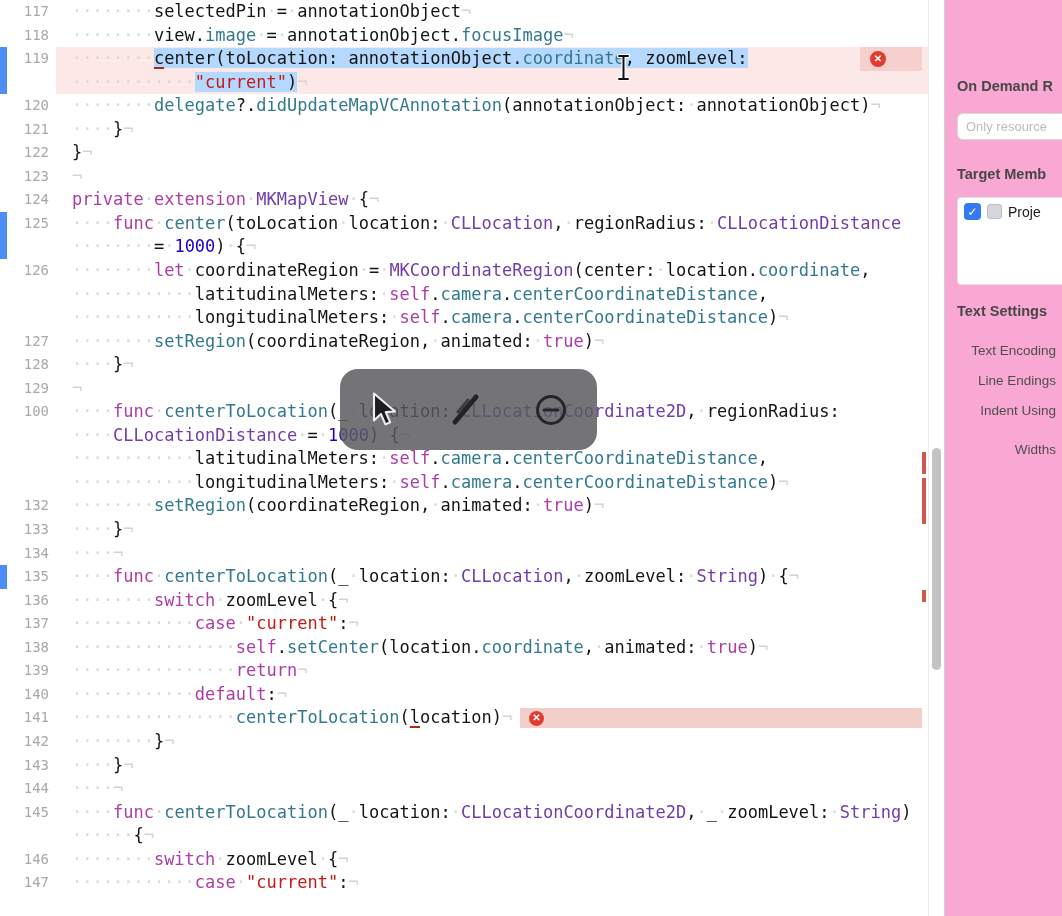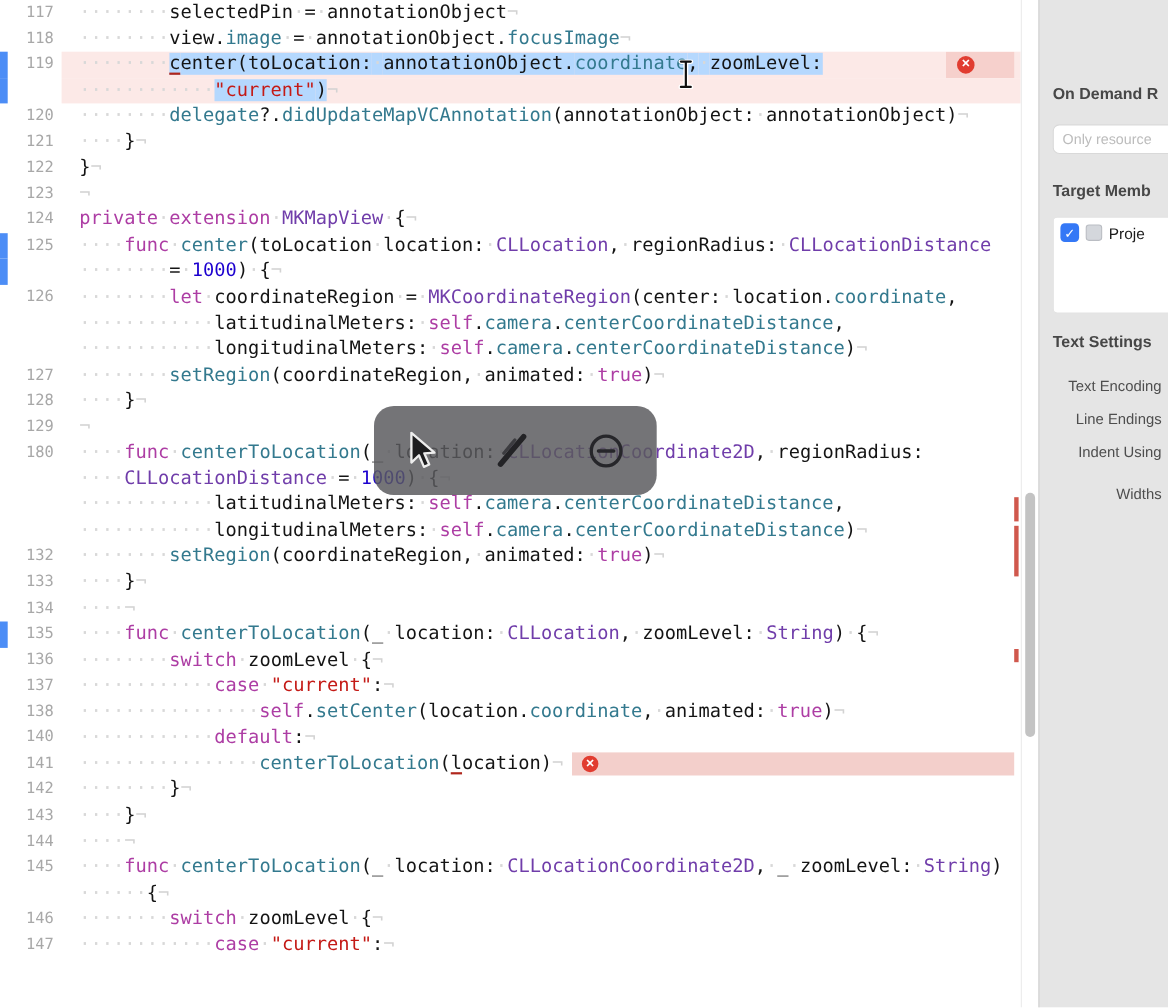--- a/index.html
+++ b/index.html
@@ -45,21 +45,21 @@
   .vcmark { position:absolute; right:2px; width:4px; background:#d0584d; }
 
   
   .scrollstrip { flex:none; width:16px; position:relative; background:#fff;
                  border-left:1px solid #ececec; }
   .thumb { position:absolute; left:3px; width:9px; top:448px; height:222px;
            background:#c3c3c3; border-radius:5px; }
 
   
   .inspector { flex:none; width:118px; position:relative; overflow:hidden;
-               background:#e5e5e5; border-left:1px solid #d1d1d1;
+               background:#f9a8d4; border-left:1px solid #d1d1d1;
                font-family:"Liberation Sans", sans-serif; }
   .insp-h { position:absolute; left:12px; font-size:14.5px; font-weight:700;
             color:#474747; white-space:nowrap; }
   .insp-input { position:absolute; left:12px; top:113px; width:130px; height:27px;
                 background:#fff; border:1px solid #d9d9d9; border-radius:6px;
                 padding:0 8px; font-size:13px; color:#444;
                 font-family:"Liberation Sans", sans-serif; }
   .insp-input::placeholder { color:#bcbcbc; }
   .member-box { position:absolute; left:12px; top:197px; width:130px; height:88px;
                 background:#fff; border:1px solid #e3e3e3; border-radius:4px; }
@@ -152,21 +152,21 @@
       </div>
       <div class="row">
         <span class="ln">128</span>
         <span class="codeline"><span class="ws">····</span><span class="p">}</span><span class="nl">¬</span></span>
       </div>
       <div class="row">
         <span class="ln">129</span>
         <span class="codeline"><span class="nl">¬</span></span>
       </div>
       <div class="row">
-        <span class="ln">180</span>
+        <span class="ln">100</span>
         <span class="codeline"><span class="ws">····</span><span class="k">func</span><span class="ws">·</span><span class="f">centerToLocation</span><span class="p">(_</span><span class="ws">·</span><span class="p">location:</span><span class="ws">·</span><span class="t">CLLocationCoordinate2D</span><span class="p">,</span><span class="ws">·</span><span class="p">regionRadius:</span></span>
       </div>
       <div class="row">
         <span class="ln"></span>
         <span class="codeline"><span class="ws">····</span><span class="t">CLLocationDistance</span><span class="ws">·</span><span class="p">=</span><span class="ws">·</span><span class="num">1000</span><span class="p">)</span><span class="ws">·</span><span class="p">{</span><span class="nl">¬</span></span>
       </div>
       <div class="row">
         <span class="ln"></span>
         <span class="codeline"><span class="ws">············</span><span class="p">latitudinalMeters:</span><span class="ws">·</span><span class="k">self</span><span class="p">.</span><span class="f">camera</span><span class="p">.</span><span class="f">centerCoordinateDistance</span><span class="p">,</span></span>
       </div>
@@ -195,20 +195,24 @@
         <span class="ln">136</span>
         <span class="codeline"><span class="ws">········</span><span class="k">switch</span><span class="ws">·</span><span class="p">zoomLevel</span><span class="ws">·</span><span class="p">{</span><span class="nl">¬</span></span>
       </div>
       <div class="row">
         <span class="ln">137</span>
         <span class="codeline"><span class="ws">············</span><span class="k">case</span><span class="ws">·</span><span class="str">"current"</span><span class="p">:</span><span class="nl">¬</span></span>
       </div>
       <div class="row">
         <span class="ln">138</span>
         <span class="codeline"><span class="ws">················</span><span class="k">self</span><span class="p">.</span><span class="f">setCenter</span><span class="p">(location.</span><span class="f">coordinate</span><span class="p">,</span><span class="ws">·</span><span class="p">animated:</span><span class="ws">·</span><span class="k">true</span><span class="p">)</span><span class="nl">¬</span></span>
+      </div>
+      <div class="row">
+        <span class="ln">139</span>
+        <span class="codeline"><span class="ws">················</span><span class="k">return</span><span class="nl">¬</span></span>
       </div>
       <div class="row">
         <span class="ln">140</span>
         <span class="codeline"><span class="ws">············</span><span class="k">default</span><span class="p">:</span><span class="nl">¬</span></span>
       </div>
       <div class="row">
         <span class="ln">141</span>
         <span class="codeline"><span class="ws">················</span><span class="f">centerToLocation</span><span class="p">(</span><span class="p u">l</span><span class="p">ocation)</span><span class="nl">¬</span><span class="badge">
             <span class="errdot">✕</span>
           </span></span>

